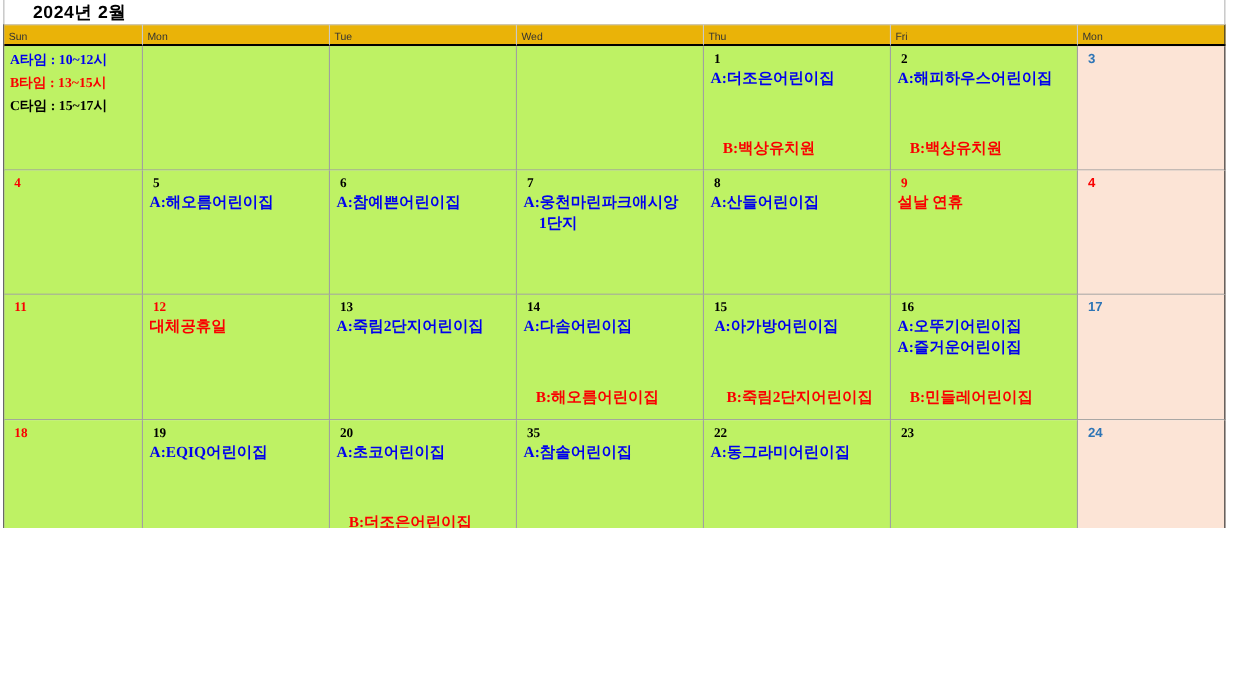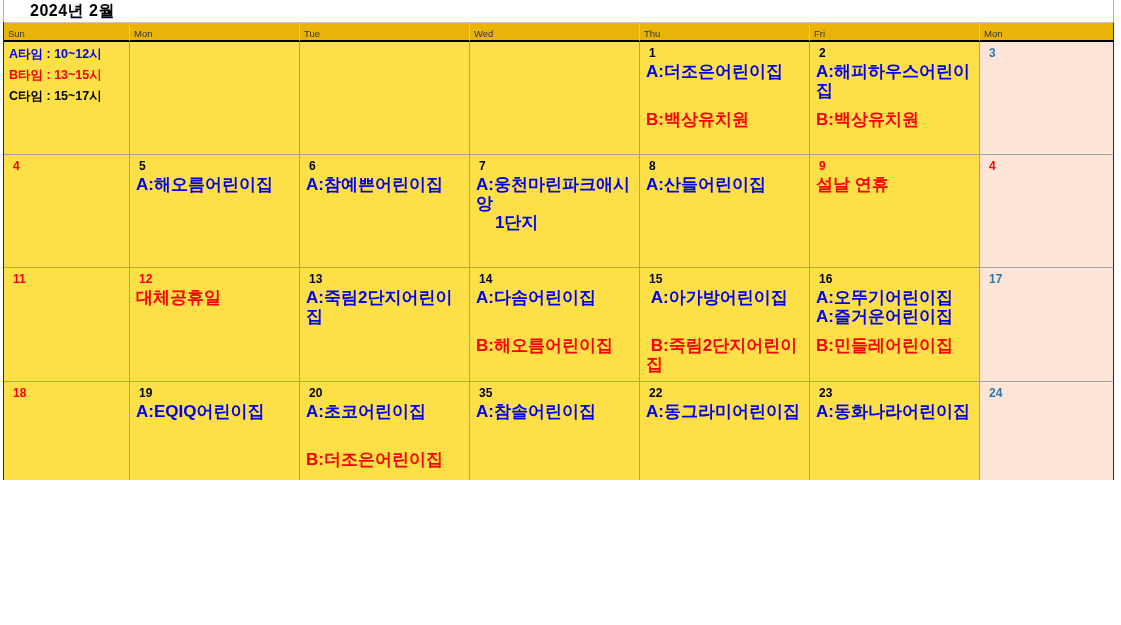--- a/index.html
+++ b/index.html
@@ -43,39 +43,39 @@
   }
   .day-header.col6{border-right:1px solid #2a2a2a;}
   .cell{
     position:relative;background:#fff;overflow:hidden;
     border-right:1px solid var(--grid-line);
     border-bottom:1px solid var(--grid-line);
     padding-top:2px;
   }
   .cell.col6{border-right:1.5px solid #2a2a2a;}
   .cell.row4{border-bottom:3px solid var(--border-dark);}
-  .bg-default{background:#fde047;}
+  .bg-default{background:#bef264;font-family:Liberation Serif, serif;}
   .bg-peach{background:var(--peach);}
   .bg-lightblue{background:var(--lblue);}
   .date-num{
     display:block;font-size:12px;font-weight:700;line-height:17px;
     padding:1px 0 0 9px;color:#000;
   }
   .dc-default{color:#000;}
   .dc-red{color:var(--event-red);}
   .dc-sat{color:var(--sat-blue);}
   .ev{
-    margin-left:6px;font-size:17px;font-weight:700;line-height:19px;
+    margin-left:6px;font-size:14px;font-weight:700;line-height:19px;
     white-space:pre-wrap;
   }
   .legend .ev{font-size:12.5px;line-height:21px;margin-left:5px;}
   .c-blue{color:var(--event-blue);}
   .c-red{color:var(--event-red);}
   .c-black{color:#000;}
-  .pos-b{position:absolute;top:68px;left:6px;margin-left:0;}
+  .pos-b{position:absolute;top:84px;left:6px;margin-left:11px;}
 </style>
 </head>
 <body>
 
 <div class="sheet">
   <div class="title">2024년 2월</div>
 
   <div class="calendar-grid">
     <div class="day-header col0">Sun</div>
     <div class="day-header col1">Mon</div>
@@ -178,21 +178,20 @@
       <div class="cell col3 row3 bg-default">
         <span class="date-num dc-default">35</span>
         <div class="ev c-blue">A:참솔어린이집</div>
       </div>
       <div class="cell col4 row3 bg-default">
         <span class="date-num dc-default">22</span>
         <div class="ev c-blue">A:동그라미어린이집</div>
       </div>
       <div class="cell col5 row3 bg-default">
         <span class="date-num dc-default">23</span>
-        <div class="ev c-blue">A:동화나라어린이집</div>
       </div>
       <div class="cell col6 row3 bg-peach">
         <span class="date-num dc-sat">24</span>
       </div>
       <div class="cell col0 row4 bg-default">
         <span class="date-num dc-red">25</span>
       </div>
       <div class="cell col1 row4 bg-default">
         <span class="date-num dc-red">26</span>
       </div>

